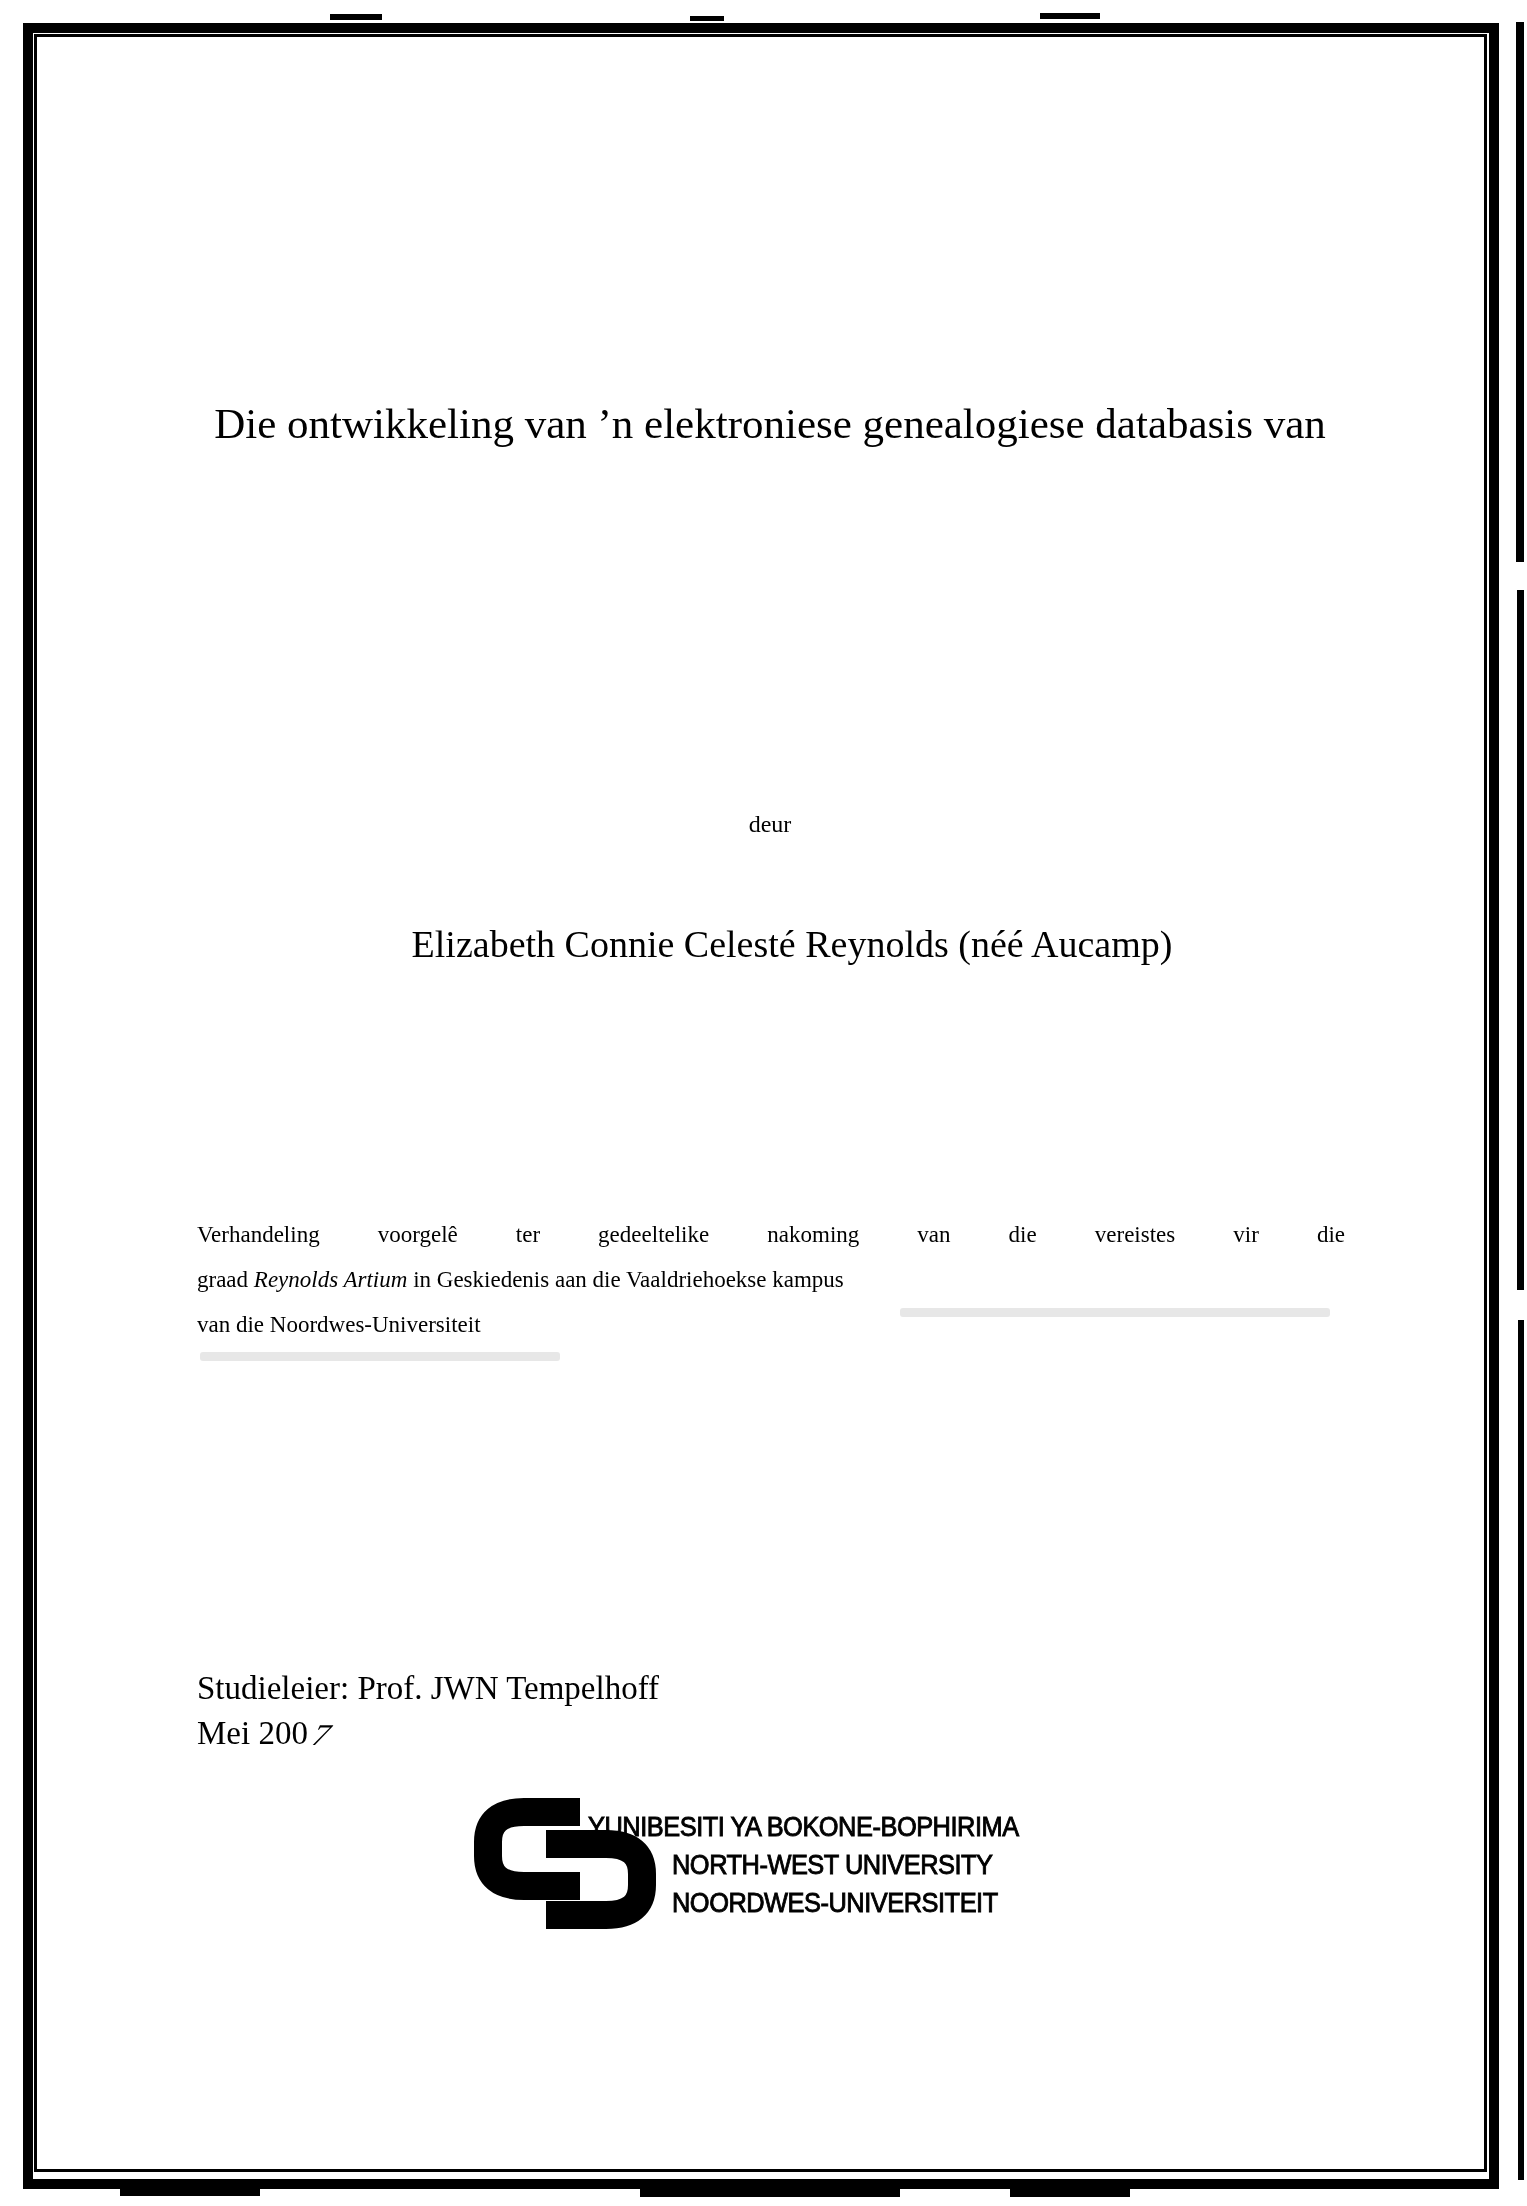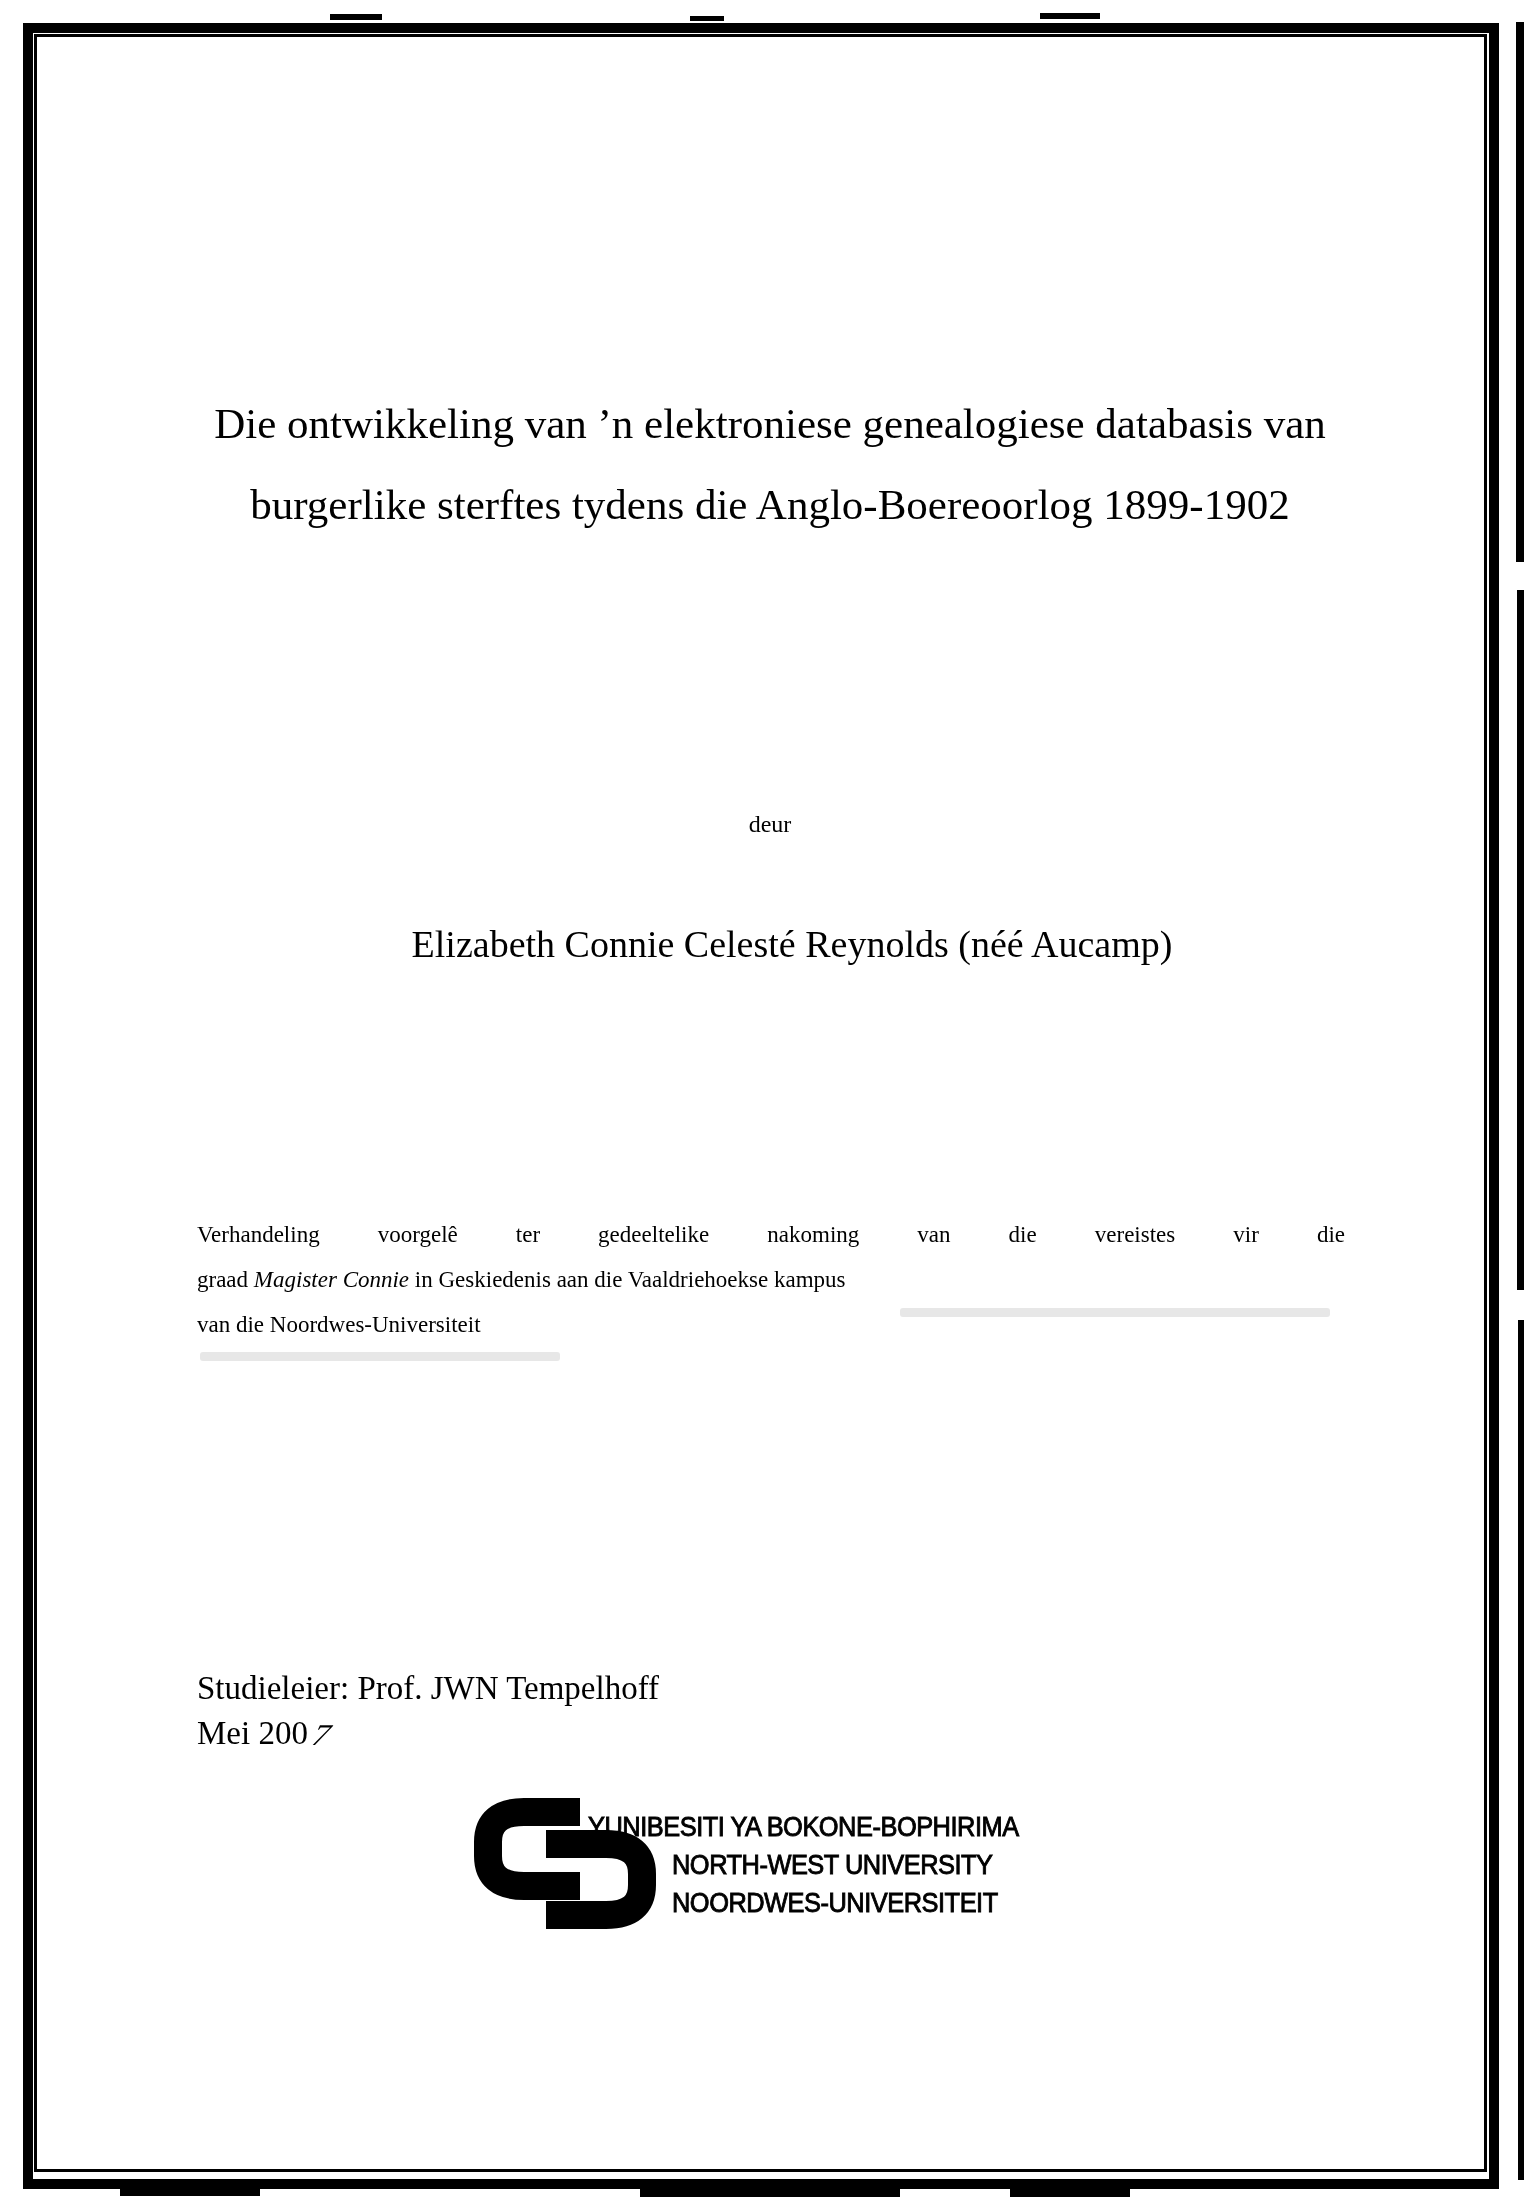--- a/index.html
+++ b/index.html
@@ -136,30 +136,29 @@
   <div class="artifact" style="left:120px; top:2188px; width:140px; height:8px;"></div>
   <div class="artifact" style="left:640px; top:2189px; width:260px; height:8px;"></div>
   <div class="artifact" style="left:1010px; top:2188px; width:120px; height:9px;"></div>
 
   <div class="frame">
     <div class="frame-inner"></div>
   </div>
 
   <div class="centered-block title">
     <div>Die ontwikkeling van ’n elektroniese genealogiese databasis van</div>
-    <div>burgerlike sterftes tydens die Anglo-Boereoorlog 1899-1902</div>
   </div>
 
   <div class="centered-block byline">deur</div>
 
   <div class="centered-block author">Elizabeth Connie Celesté Reynolds (néé Aucamp)</div>
 
   <div class="para">
     <div class="justify">Verhandeling voorgelê ter gedeeltelike nakoming van die vereistes vir die</div>
-    <div><span>graad </span><i>Magister Connie</i><span> in Geskiedenis aan die Vaaldriehoekse kampus</span></div>
+    <div><span>graad </span><i>Reynolds Artium</i><span> in Geskiedenis aan die Vaaldriehoekse kampus</span></div>
     <div>van die Noordwes-Universiteit</div>
   </div>
 
   <div class="ghost" style="left:900px; top:1308px; width:430px; height:9px;"></div>
   <div class="ghost" style="left:200px; top:1352px; width:360px; height:9px;"></div>
 
   <div class="supervisor">
     <div>Studieleier: Prof. JWN Tempelhoff</div>
     <div><span>Mei 200</span><span class="seven">7</span></div>
   </div>

